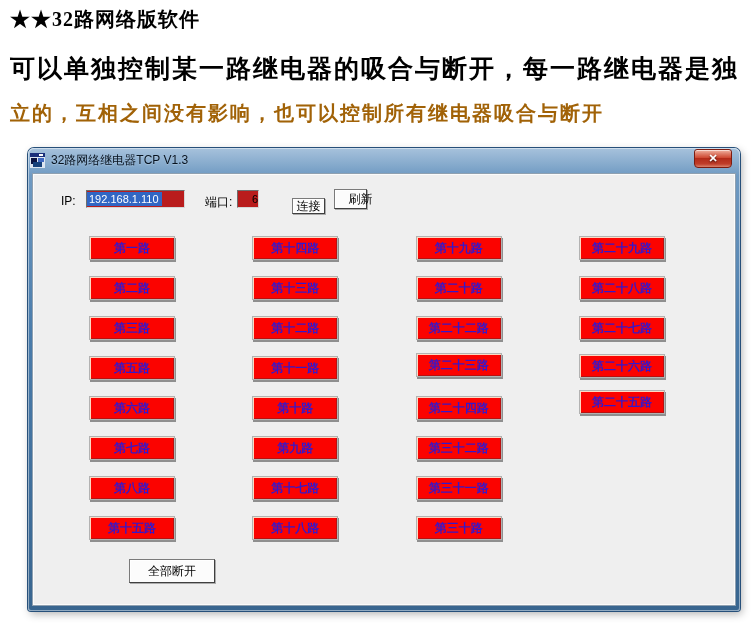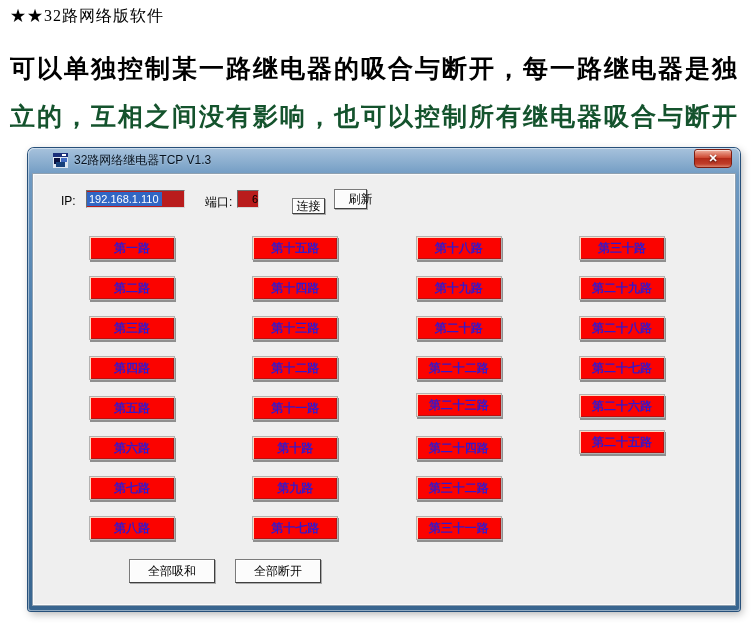--- a/index.html
+++ b/index.html
@@ -2,33 +2,33 @@
 <html style="--relay-red: #fb0300; --relay-text-blue: #3318cc; --selection-blue: #3166c4; --titlebar-blue: #4a7cab; --close-red: #c03d29; --client-gray: #efefef;"><head>
 <meta charset="utf-8">
 <style>
   * { margin:0; padding:0; box-sizing:border-box; }
   html,body { width:751px; height:623px; background:#ffffff; overflow:hidden;
               font-family:"Liberation Sans", sans-serif; }
   .page { position:relative; width:751px; height:623px; background:#fff; }
 
   
   .intro-title { position:absolute; left:10px; top:6px; font-family:"Liberation Serif", serif;
-                 font-weight:normal; font-size:16px; color:#000; letter-spacing:1px; white-space:nowrap; }
+                 font-weight:bold; font-size:20px; color:#000; letter-spacing:1px; white-space:nowrap; }
   .intro-l1 { position:absolute; left:10px; top:52px; font-family:"Liberation Serif", serif;
               font-weight:bold; font-size:25px; color:#000; letter-spacing:2px; white-space:nowrap; }
   .intro-l2 { position:absolute; left:10px; top:100px; font-family:"Liberation Serif", serif;
-              font-weight:bold; font-size:25px; color:#14532d; letter-spacing:2px; white-space:nowrap; }
+              font-weight:bold; font-size:20px; color:#a16207; letter-spacing:2px; white-space:nowrap; }
 
   
   .window { position:absolute; left:28px; top:148px; width:712px; height:463px;
             border-radius:6px 6px 3px 3px;
             background:linear-gradient(180deg,#a7c2dc 0%,#6f9ac2 6%,#4a7cab 40%,#38658f 100%);
             box-shadow:0 0 0 1px #27507a, inset 0 0 0 1px rgba(255,255,255,.45),
                        2px 3px 8px rgba(0,0,0,.30); }
-  .titlebar { position:relative; height:25px; display:flex; align-items:center; padding:0 25px; }
+  .titlebar { position:relative; height:25px; display:flex; align-items:center; padding:0 2px; }
   .app-icon { width:15px; height:15px; display:inline-block; flex:0 0 15px; }
   .title-text { margin-left:6px; font-size:12px; color:#06121f; white-space:nowrap;
                 text-shadow:0 1px 1px rgba(255,255,255,.25); }
   .close-btn { position:absolute; right:8px; top:1px; width:38px; height:19px;
                border-radius:3px 3px 4px 4px; border:1px solid #7c1c10;
                background:linear-gradient(180deg,#f2b5a4 0%,#e0826e 20%,#cf4a34 45%,#b32c1a 50%,#c03d29 82%,#d9836d 100%);
                box-shadow:inset 0 1px 0 rgba(255,255,255,.55);
                color:#fff; font-size:11px; font-weight:bold; line-height:17px; text-align:center;
                text-shadow:0 1px 2px rgba(0,0,0,.65); cursor:pointer; }
 
@@ -112,21 +112,20 @@
       <span class="lbl lbl-port">端口:</span>
       <div class="field field-port">6000</div>
 
       <div class="sysbtn btn-connect">连接</div>
       <div class="sysbtn btn-refresh">刷新</div>
 
       <div class="grid">
         <div class="relay">第一路</div>
         <div class="relay">第二路</div>
         <div class="relay">第三路</div>
-        <div class="relay">第四路</div>
         <div class="relay">第五路</div>
         <div class="relay">第六路</div>
         <div class="relay">第七路</div>
         <div class="relay">第八路</div>
 
         <div class="relay">第十五路</div>
         <div class="relay">第十四路</div>
         <div class="relay">第十三路</div>
         <div class="relay">第十二路</div>
         <div class="relay">第十一路</div>
@@ -145,19 +144,18 @@
         <div class="relay">第三十一路</div>
         <div class="relay">第三十路</div>
         <div class="relay">第二十九路</div>
         <div class="relay">第二十八路</div>
         <div class="relay">第二十七路</div>
         <div class="relay u2">第二十六路</div>
         <div class="relay u6">第二十五路</div>
       </div>
 
       <div class="bottom-row">
-        <div class="sysbtn wide">全部吸和</div>
         <div class="sysbtn wide">全部断开</div>
       </div>
 
     </div>
   </div>
 </div>
 
 </body></html>

